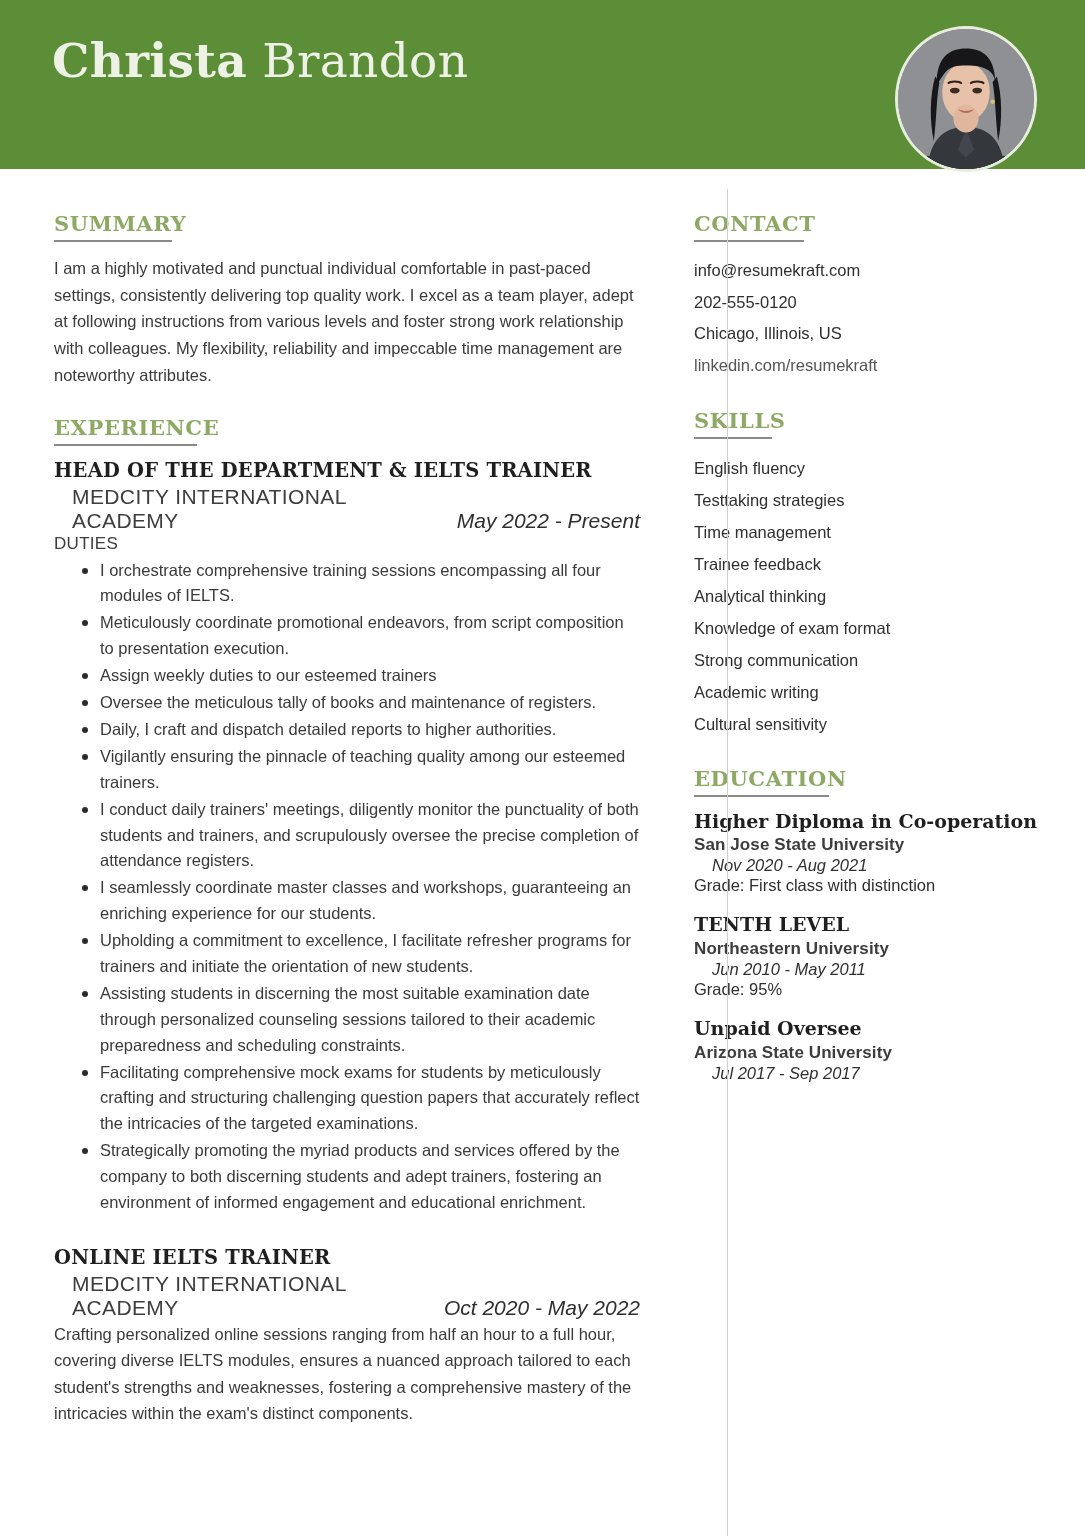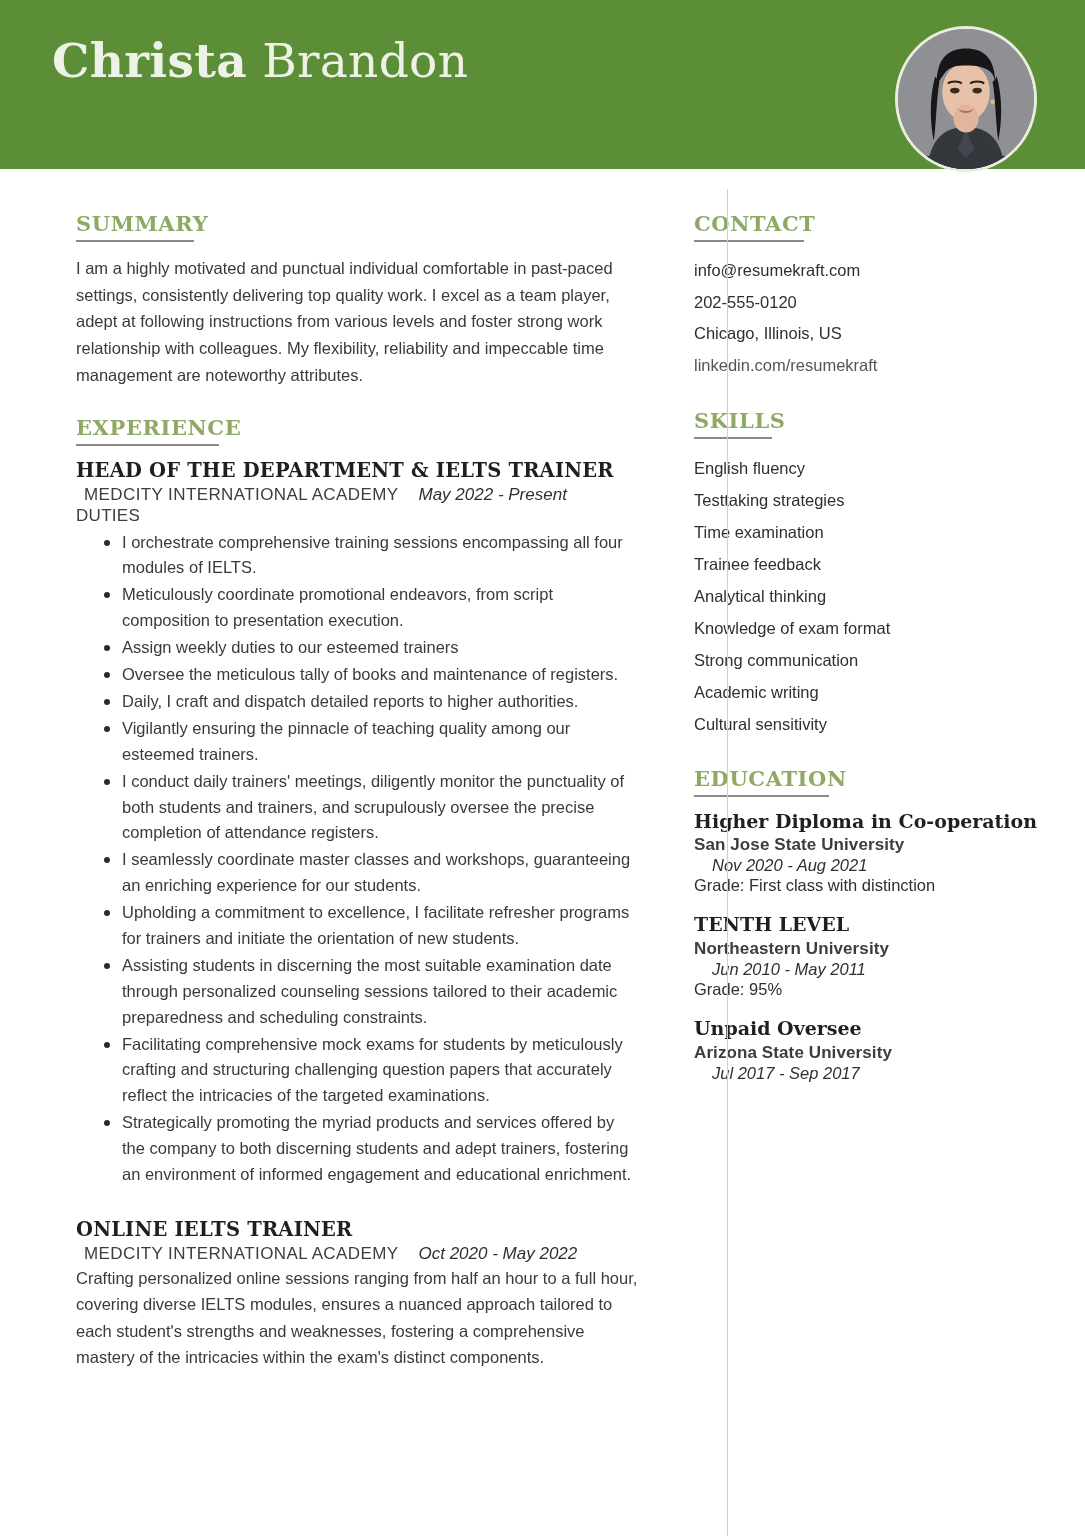--- a/index.html
+++ b/index.html
@@ -66,21 +66,21 @@
   .photo-svg { display: block; width: 100%; height: 100%; }
 
   
   .content {
     position: relative;
     display: flex;
     padding-top: 42px;
   }
   .col-left {
     width: 656px;
-    padding-left: 76px;
+    padding-left: 54px;
     padding-right: 16px;
     box-sizing: border-box;
   }
   .divider {
     position: absolute;
     left: 727px;
     top: 20px;
     width: 1px;
     height: 1400px;
     background: #cfcfcf;
@@ -126,25 +126,25 @@
   .job { margin-bottom: 4px; }
   .job-title {
     font-family: "DejaVu Serif", "Liberation Serif", serif;
     font-weight: 700;
     font-size: 19.5px;
     letter-spacing: 0.2px;
     color: #1f1f1f;
     margin: 0 0 3px 0;
   }
   .job-meta {
-    font-size: 17px;
+    font-size: 21px;
     color: #3d3d3d;
-    margin: 0 0 1px 8px;
+    margin: 0 0 1px 18px;
     display: flex;
-    align-items: center;
+    align-items: flex-end;
   }
   .job-company {
     letter-spacing: 0.4px;
   }
   .job-dates {
     font-style: italic;
     margin-left: 20px;
     color: #2f2f2f;
     white-space: nowrap;
   }
@@ -321,21 +321,21 @@
       <div class="contact-line">202-555-0120</div>
       <div class="contact-line">Chicago, Illinois, US</div>
       <div class="contact-line muted">linkedin.com/resumekraft</div>
     </div>
 
     <div class="block sec-skills">
       <div class="section-head">SKILLS</div>
       <div class="section-rule"></div>
       <div class="skill-line">English fluency</div>
       <div class="skill-line">Testtaking strategies</div>
-      <div class="skill-line">Time examination</div>
+      <div class="skill-line">Time management</div>
       <div class="skill-line">Trainee feedback</div>
       <div class="skill-line">Analytical thinking</div>
       <div class="skill-line">Knowledge of exam format</div>
       <div class="skill-line">Strong communication</div>
       <div class="skill-line">Academic writing</div>
       <div class="skill-line">Cultural sensitivity</div>
     </div>
 
     <div class="block sec-education">
       <div class="section-head">EDUCATION</div>

